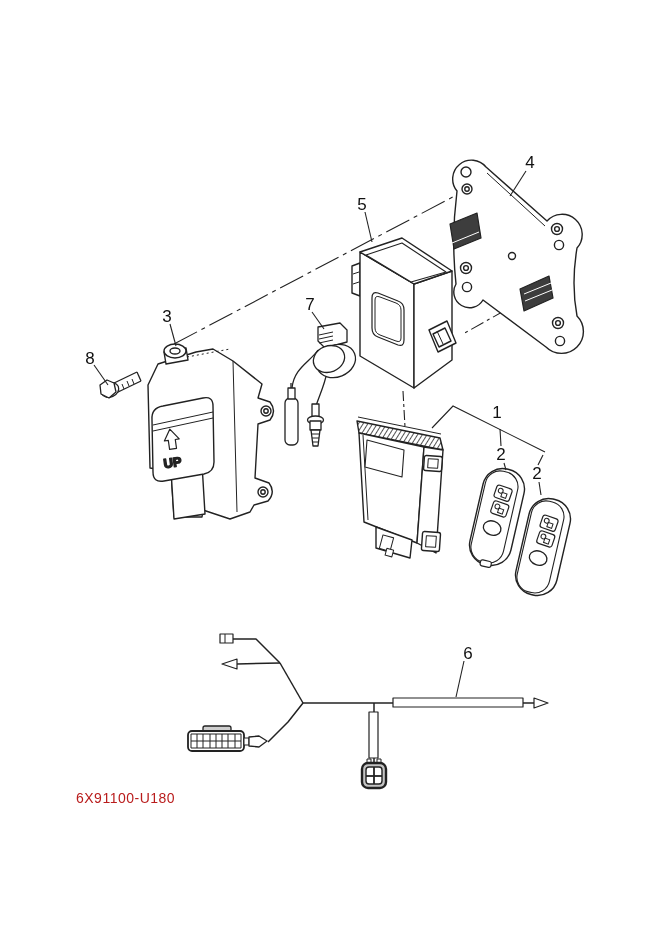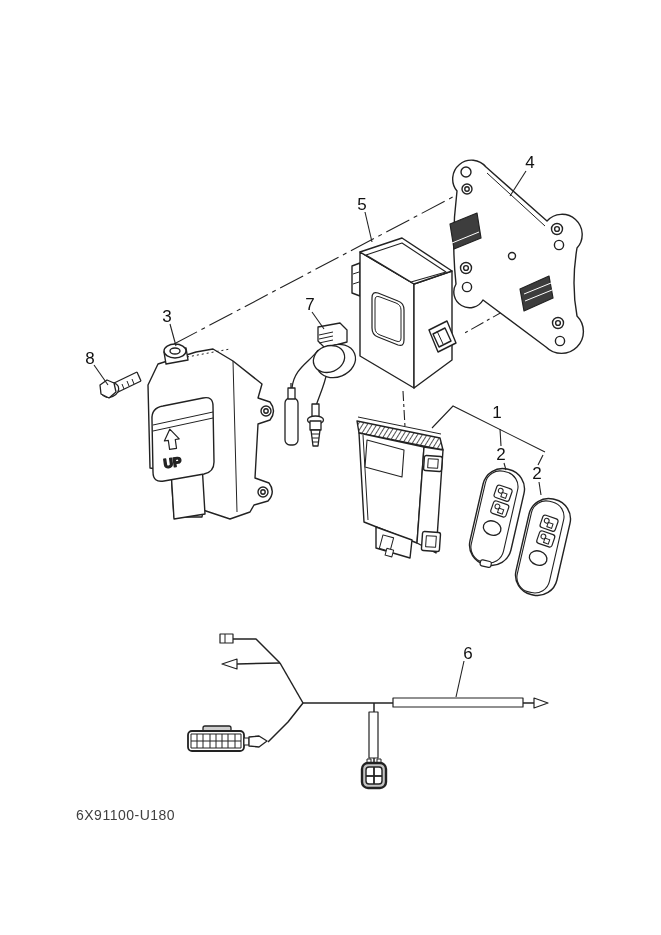--- a/index.html
+++ b/index.html
@@ -1,19 +1,19 @@
 <!DOCTYPE html>
 <html><head>
 <meta charset="utf-8">
 <style>
   html,body{margin:0;padding:0;background:#ffffff;}
   .page{position:relative;width:661px;height:935px;background:#fff;overflow:hidden;
         font-family:"Liberation Sans", sans-serif;color:#1a1a1a;}
   svg{position:absolute;left:0;top:0;}
-  .part-code{position:absolute;left:76px;top:807px;font-size:14px;letter-spacing:0.5px;color:#404040;}
+  .part-code{position:absolute;left:76px;top:790px;font-size:14px;letter-spacing:0.5px;color:#b91c1c;}
   svg text{font-family:"Liberation Sans", sans-serif;}
   .callout{font-size:17px;fill:#111;}
   .uptext{font-size:13px;font-weight:bold;fill:#222;}
 </style>
 </head>
 <body>
 
 <div class="page">
 
 <svg width="661" height="935" viewBox="0 0 661 935">

